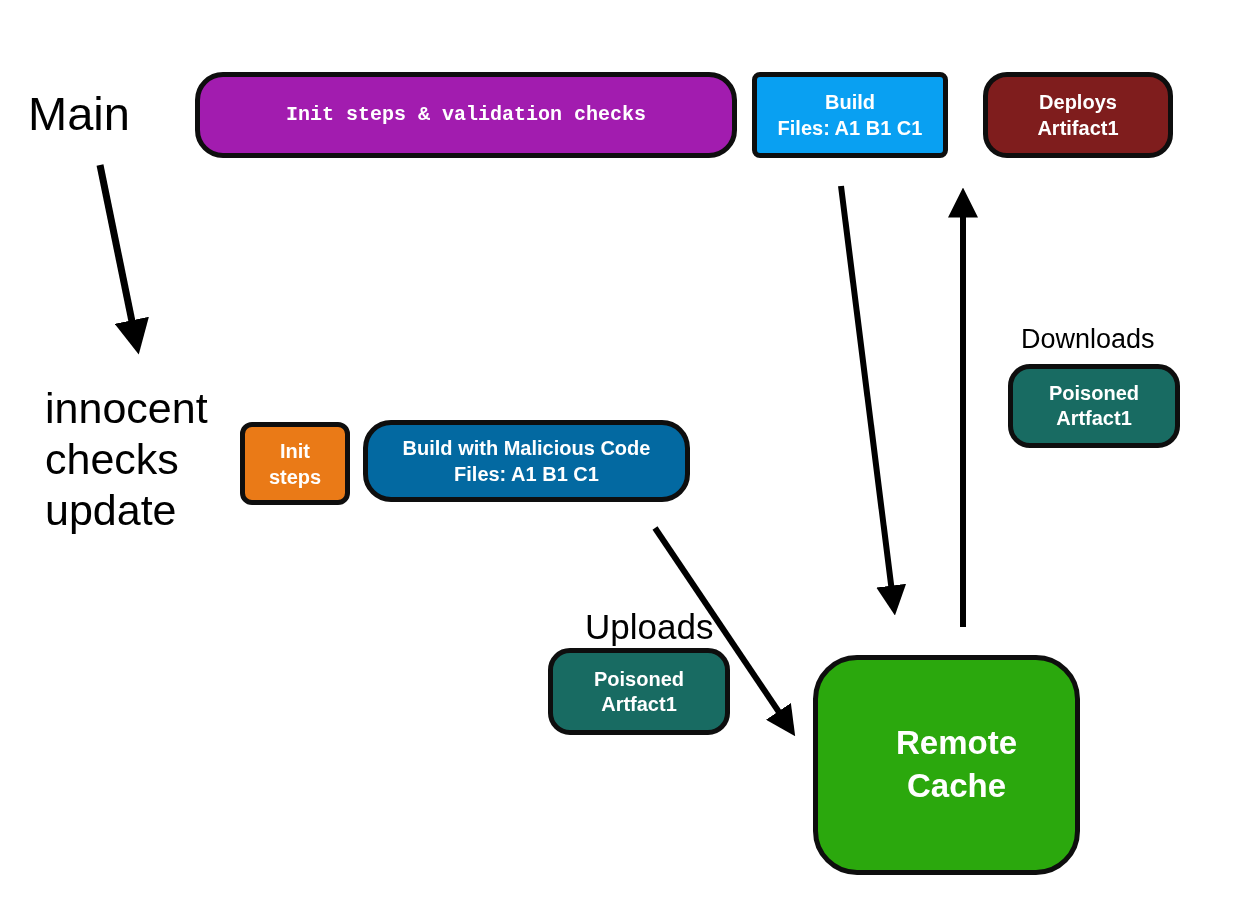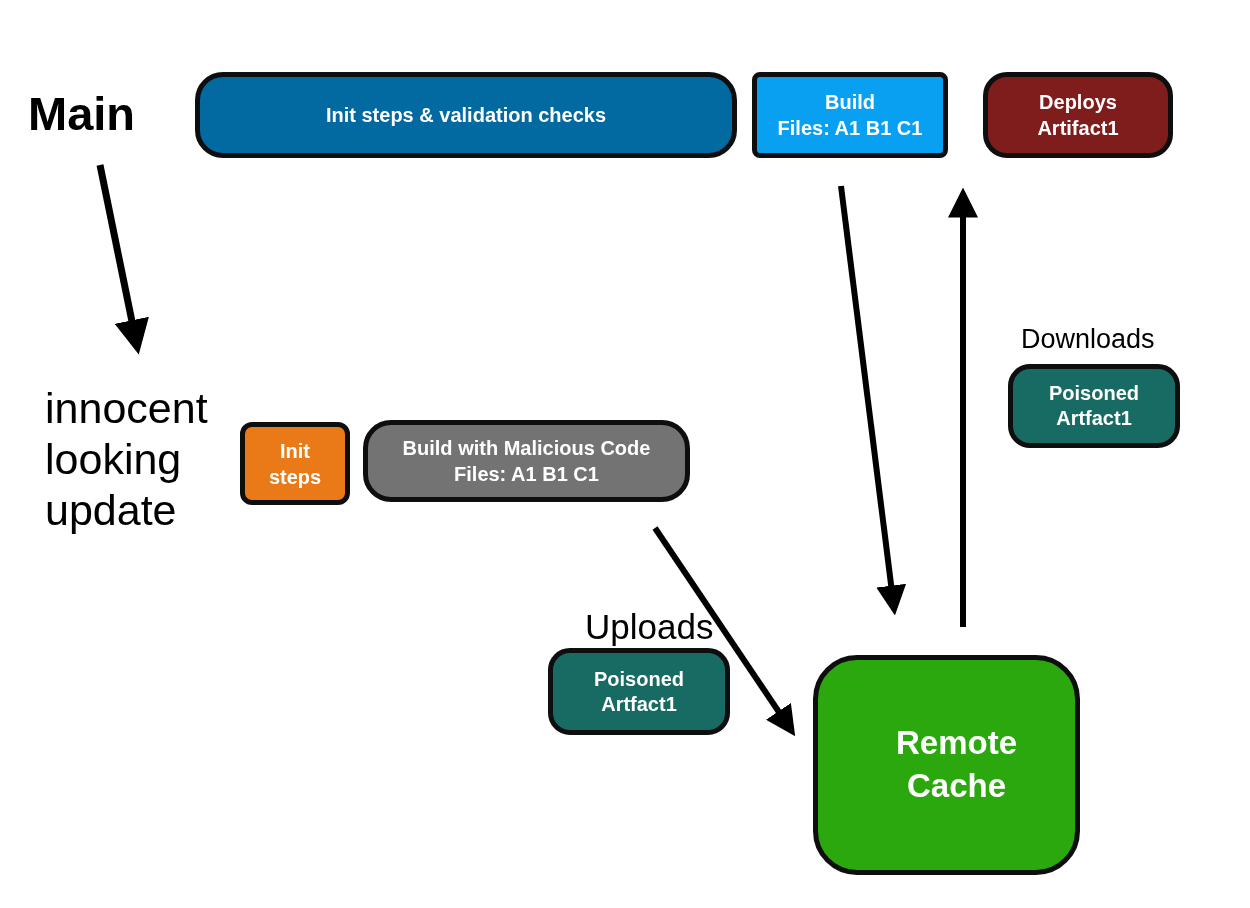--- a/index.html
+++ b/index.html
@@ -47,21 +47,21 @@
   .n-build           { left:752px; top:72px;  width:196px; height:86px;  border-radius:8px; }
   .n-deploys         { left:983px; top:72px;  width:190px; height:86px;  border-radius:24px; }
   .n-init-steps      { left:240px; top:422px; width:110px; height:83px;  border-radius:12px; }
   .n-build-malicious { left:363px; top:420px; width:327px; height:82px;  border-radius:28px; }
   .n-poisoned-dl     { left:1008px; top:364px; width:172px; height:84px; border-radius:22px; }
   .n-poisoned-ul     { left:548px; top:648px; width:182px; height:87px;  border-radius:22px; }
   .n-remote-cache    { left:813px; top:655px; width:267px; height:220px; border-radius:44px; }
   .n-poisoned-dl span, .n-poisoned-ul span { font-size: 20px; line-height: 1.25; }
   .n-remote-cache span { font-size: 33px; }
 
-  .lbl-main      { left:28px;  top:86px;  font-size:47px;font-weight:bold; }
+  .lbl-main      { left:28px;  top:86px;  font-size:47px; }
   .lbl-innocent  { left:45px;  top:383px; font-size:43px; line-height:51px; }
   .lbl-has       { left:685px; top:294px; font-size:27px; line-height:34px; }
   .lbl-downloads { left:1021px; top:324px; font-size:27px;text-align:center; }
   .lbl-uploads   { left:585px; top:607px; font-size:35px; }
 </style>
 </head>
 <body>
 
 <div class="stage">
 
@@ -73,47 +73,47 @@
     </defs>
     <line x1="100" y1="165" x2="137" y2="346" stroke="#000000" stroke-width="7" marker-end="url(#ah)"></line>
     <line x1="841" y1="186" x2="894" y2="608" stroke="#000000" stroke-width="6" marker-end="url(#ah)"></line>
     <line x1="963" y1="627" x2="963" y2="195" stroke="#000000" stroke-width="6" marker-end="url(#ah)"></line>
     <line x1="655" y1="528" x2="791" y2="730" stroke="#000000" stroke-width="6" marker-end="url(#ah)"></line>
   </svg>
 
   <div class="lbl lbl-main">Main</div>
 
   <div class="lbl lbl-innocent">innocent
-looking
+checks
 update</div>
 
 
   <div class="lbl lbl-downloads">Downloads</div>
 
   <div class="lbl lbl-uploads">Uploads</div>
 
-  <div class="node n-init-validation" style="background: #0369a1;">
+  <div class="node n-init-validation" style="background: #a21caf; font-family: Liberation Mono, monospace;">
     <span>Init steps &amp; validation checks</span>
   </div>
 
   <div class="node n-build" style="background: rgb(9, 160, 242);">
     <span>Build
 Files: A1 B1 C1</span>
   </div>
 
   <div class="node n-deploys" style="background: #7f1d1d;">
     <span>Deploys
 Artifact1</span>
   </div>
 
   <div class="node n-init-steps" style="background: rgb(234, 122, 23);">
     <span>Init steps</span>
   </div>
 
-  <div class="node n-build-malicious" style="background: #737373;">
+  <div class="node n-build-malicious" style="background: #0369a1;">
     <span>Build with Malicious Code
 Files: A1 B1 C1</span>
   </div>
 
   <div class="node n-poisoned-dl" style="background: rgb(24, 107, 98);">
     <span>Poisoned
 Artfact1</span>
   </div>
 
   <div class="node n-poisoned-ul" style="background: rgb(24, 107, 98);">

